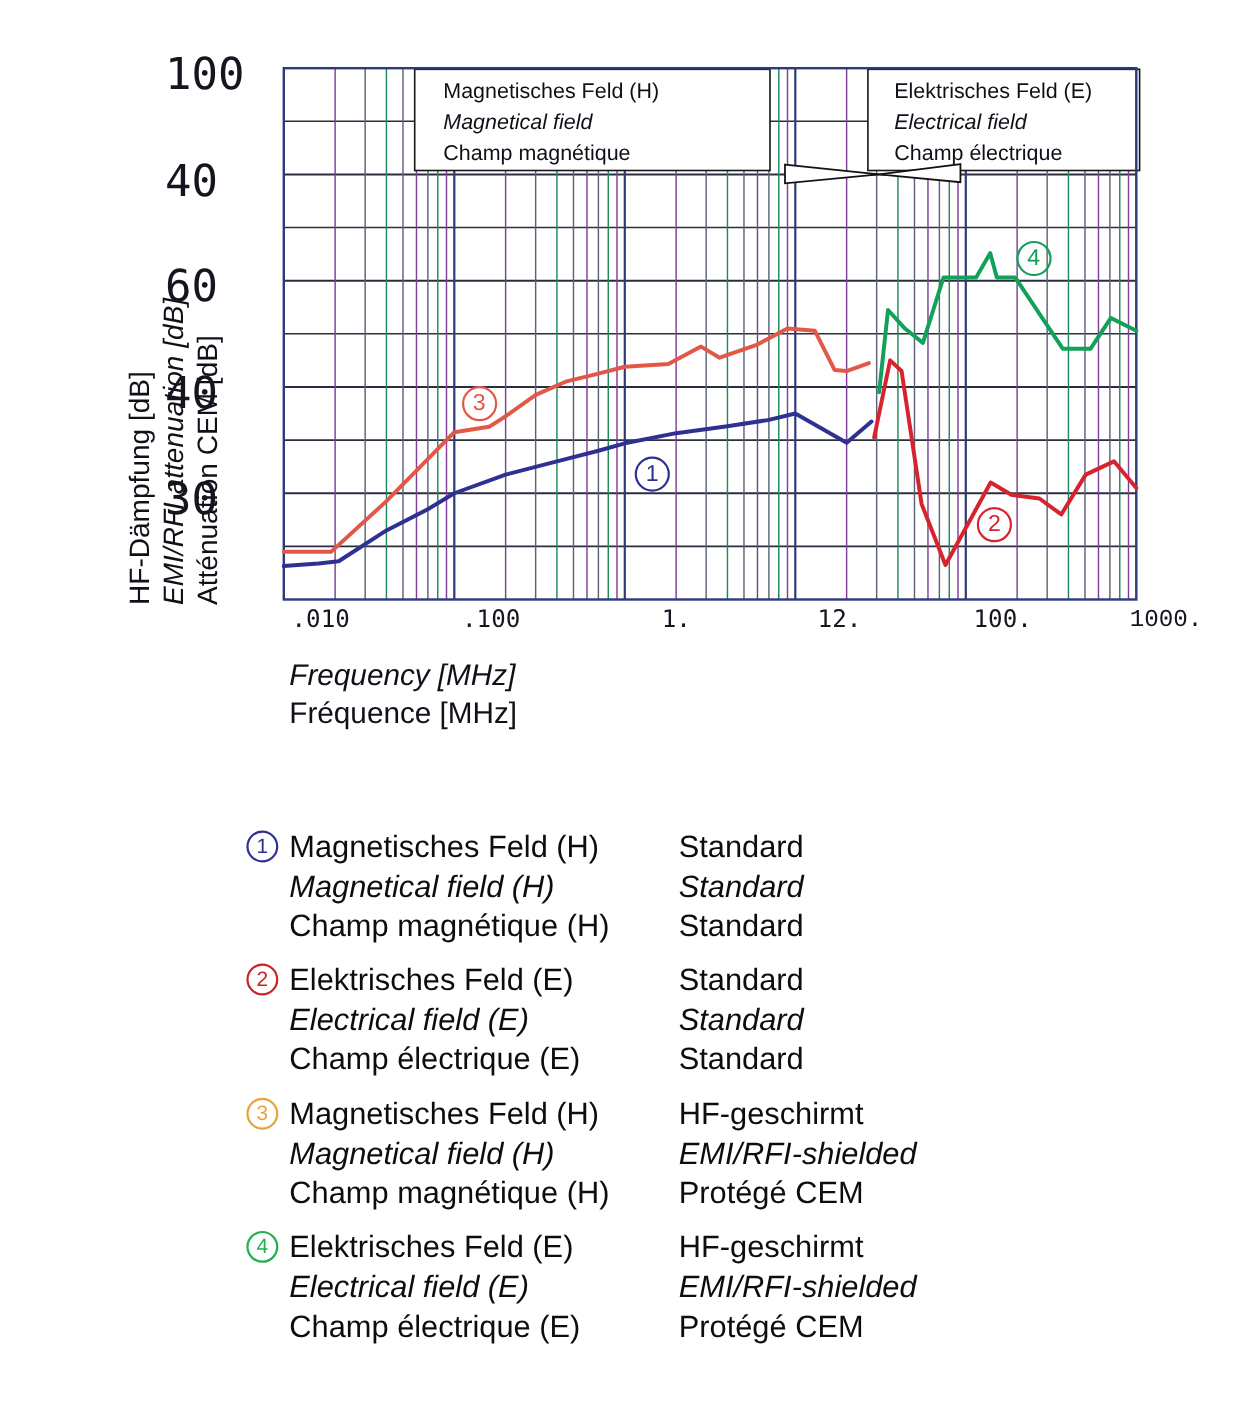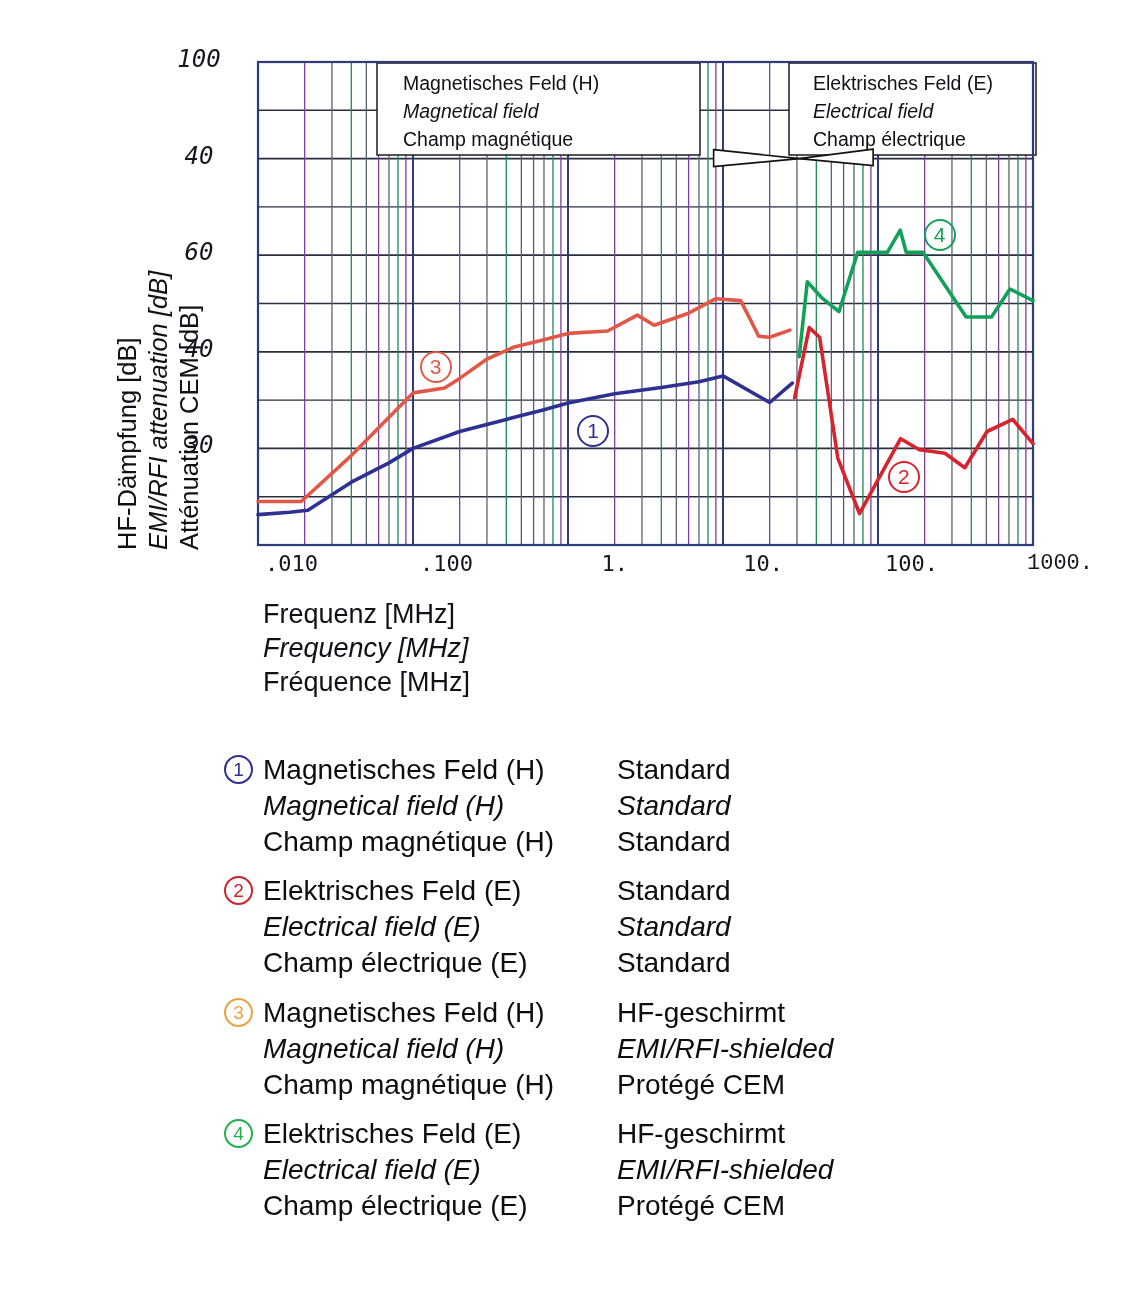--- a/index.html
+++ b/index.html
@@ -6,22 +6,22 @@
   .page{position:relative;width:1140px;height:1294px;background:#fff;overflow:hidden;
         font-family:"Liberation Sans",sans-serif;color:#111;}
   svg{position:absolute;left:0;top:0;}
   .it{font-style:italic;}
   
   .ytitle{position:absolute;left:112px;top:550px;width:468px;height:96px;
           transform:rotate(-90deg);transform-origin:0 0;
           font-size:25.5px;line-height:31px;color:#101018;white-space:nowrap;}
   .xtitle{position:absolute;left:263px;top:597px;font-size:27px;line-height:34px;color:#101018;}
   
-  .ytick{position:absolute;left:150px;width:98px;text-align:center;
-         font-family:"DejaVu Sans Mono",monospace;font-size:24px;color:#15151f;font-style:italic;}
+  .ytick{position:absolute;left:150px;width:98px;text-align:left;
+         font-family:"DejaVu Sans Mono",monospace;font-size:40px;color:#15151f;}
   .xtick{position:absolute;top:551px;width:120px;text-align:right;
          font-family:"DejaVu Sans Mono",monospace;font-size:22px;color:#15151f;}
   
   .boxlabel{position:absolute;font-size:19.5px;line-height:28px;color:#101018;white-space:nowrap;}
   #boxlabel-magnetic{left:403px;top:69px;}
   #boxlabel-electric{left:813px;top:69px;}
   
   .curve-num{position:absolute;box-sizing:border-box;width:32px;height:32px;
              border:2.5px solid #333;border-radius:50%;text-align:center;
              font-size:21px;line-height:27px;background:transparent;}
@@ -114,27 +114,26 @@
       <div class="ytick" style="top: 45px;">100</div>
       <div class="ytick" style="top: 141.6px;">40</div>
       <div class="ytick" style="top: 238.2px;">60</div>
       <div class="ytick" style="top: 334.8px;">40</div>
       <div class="ytick" style="top: 431.4px;">30</div>
     </div>
   <div id="xticks">
       <div class="xtick" style="left: 198px;">.010</div>
       <div class="xtick" style="left: 353px;">.100</div>
       <div class="xtick" style="left: 508px;">1.</div>
-      <div class="xtick" style="left: 663px;">10.</div>
+      <div class="xtick" style="left: 663px;">12.</div>
       <div class="xtick" style="left: 818px;">100.</div>
       <div class="xtick" style="left: 973px; font-family: Liberation Mono, monospace;">1000.</div>
     </div>
 
   <div class="xtitle">
-    <div>Frequenz [MHz]</div>
     <div class="it">Frequency [MHz]</div>
     <div>Fréquence [MHz]</div>
   </div>
 
   <div class="boxlabel" id="boxlabel-magnetic">
     <div>Magnetisches Feld (H)</div>
     <div class="it">Magnetical field</div>
     <div>Champ magnétique</div>
   </div>
 

